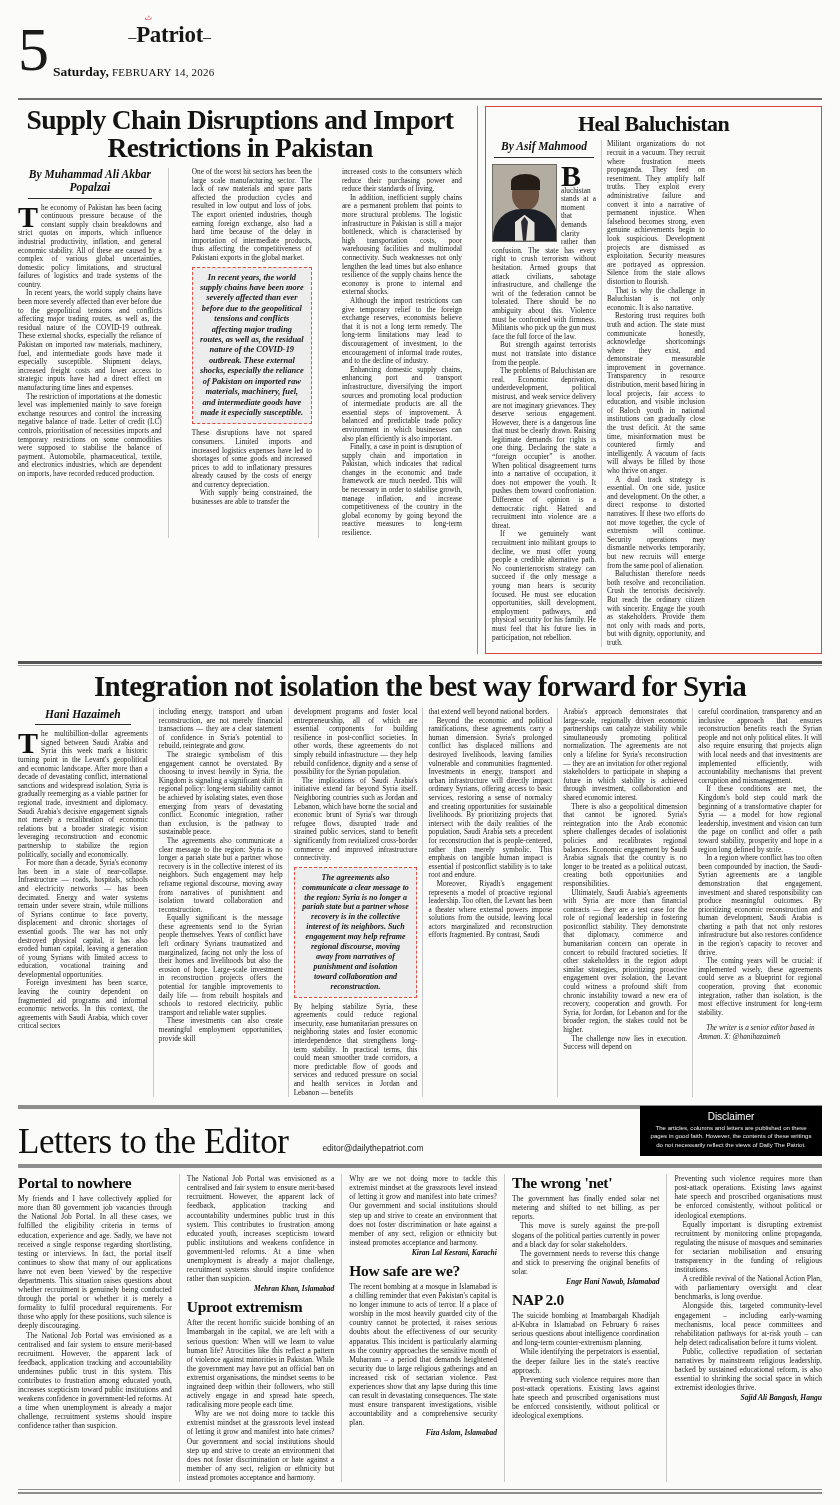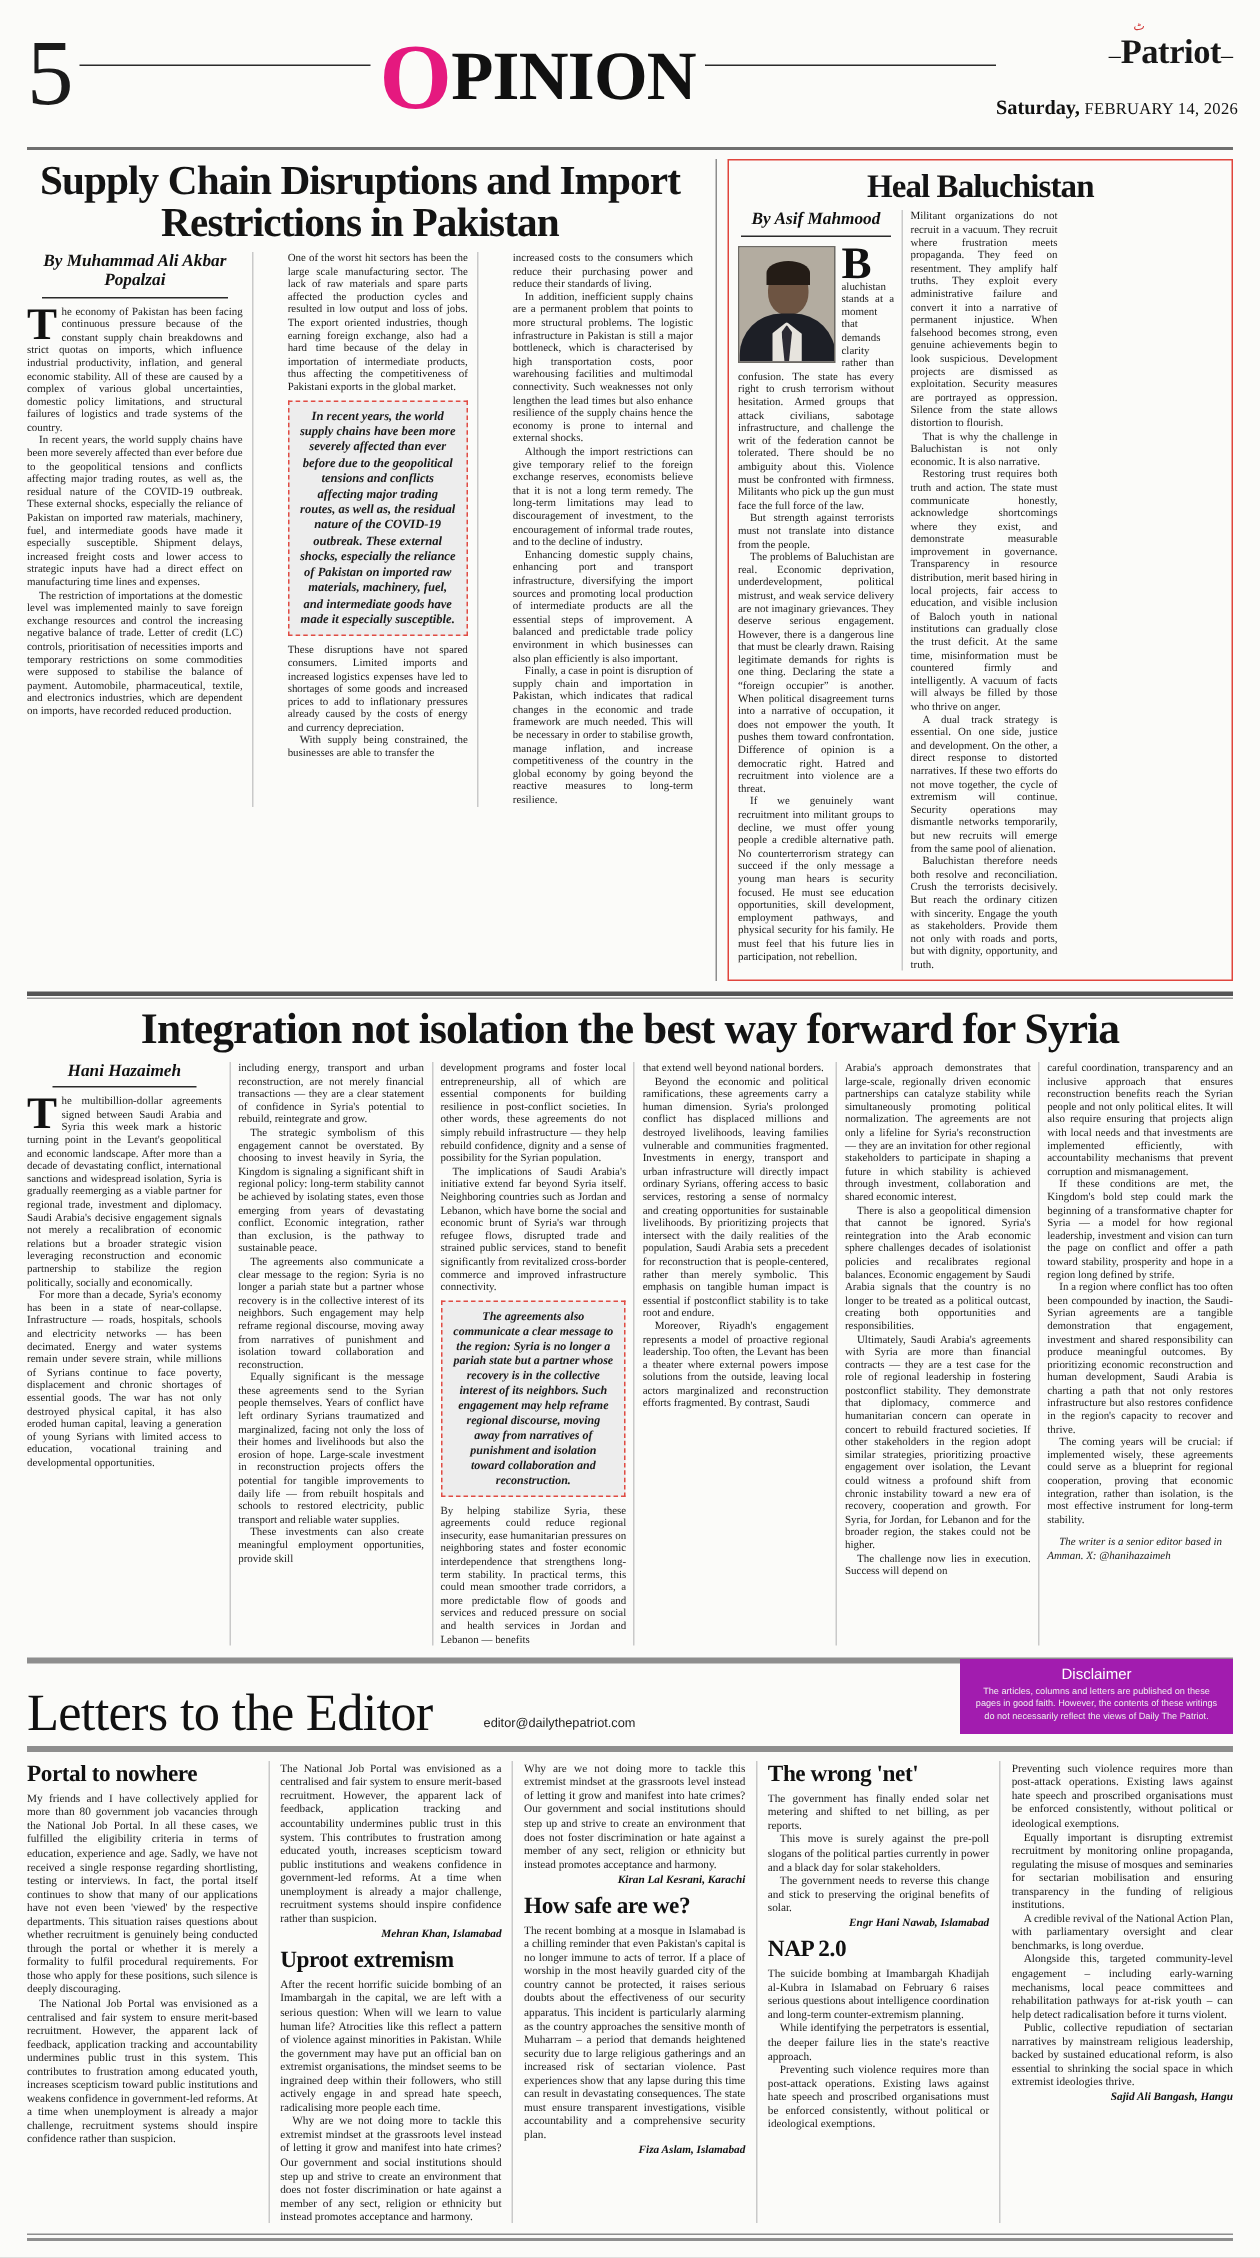--- a/index.html
+++ b/index.html
@@ -129,21 +129,21 @@
   .letters-head{display:flex;align-items:flex-end;margin-top:3px;position:relative;}
   .letters-title{
     font-family:"Liberation Serif",serif;font-size:35px;color:#111;
     letter-spacing:-0.5px;line-height:36px;margin-top:12px;
   }
   .letters-mail{
     font-family:"Liberation Sans",sans-serif;font-size:8.5px;color:#222;
     margin-left:34px;margin-bottom:7px;
   }
   .disclaimer{
-    position:absolute;right:0;top:-6px;width:182px;background:#a21caf;color:#fff;
+    position:absolute;right:0;top:-6px;width:182px;background:#000000;color:#fff;
     padding:5px 7px 7px 7px;box-sizing:border-box;
   }
   .disclaimer h4{
     margin:0 0 2px 0;font-family:"Liberation Sans",sans-serif;font-weight:400;
     font-size:10px;text-align:center;
   }
   .disclaimer p{
     color:#f0f0f0;font-family:"Liberation Sans",sans-serif;font-size:6.1px;
     line-height:8.2px;text-align:center;text-indent:0;
   }
@@ -160,25 +160,20 @@
   .bottom-rule{height:1px;background:#8e8e8e;margin-top:7px;}
   .bottom-rule2{height:2px;background:#8e8e8e;margin-top:2px;}
 </style>
 </head>
 <body>
 
 <div class="page">
 
   <div class="masthead">
     <div class="folio">5</div>
-    <div class="opinion-wrap">
-      <div class="hline"></div>
-      <div class="opinion-word"><span class="o">O</span><span>PINION</span></div>
-      <div class="hline"></div>
-    </div>
     <div class="brandbox">
       <div>
         <span class="brand-dash">–</span><span class="brand"><span class="tiny">ٹ</span><span>Patriot</span></span><span class="brand-dash">–</span>
       </div>
       <div class="date"><b>Saturday,</b> <span class="smallcaps">FEBRUARY 14, 2026</span></div>
     </div>
   </div>
   <div class="mast-rule"></div>
 
   <div class="top-area">
@@ -245,20 +240,21 @@
   <div class="sep-thin"></div>
 
   <div class="story3">
     <div class="hed">Integration not isolation the best way forward for Syria</div>
     <div class="s3body">
       <div class="s3col">
         <div class="byline">Hani Hazaimeh</div>
         <div class="byline-rule" style="width:74%"></div>
         <p class="noind"><span class="dropcap">T</span><span>he multibillion-dollar agreements signed between Saudi Arabia and Syria this week mark a historic turning point in the Levant's geopolitical and economic landscape. After more than a decade of devastating conflict, international sanctions and widespread isolation, Syria is gradually reemerging as a viable partner for regional trade, investment and diplomacy. Saudi Arabia's decisive engagement signals not merely a recalibration of economic relations but a broader strategic vision leveraging reconstruction and economic partnership to stabilize the region politically, socially and economically.</span></p>
         <p>For more than a decade, Syria's economy has been in a state of near-collapse. Infrastructure — roads, hospitals, schools and electricity networks — has been decimated. Energy and water systems remain under severe strain, while millions of Syrians continue to face poverty, displacement and chronic shortages of essential goods. The war has not only destroyed physical capital, it has also eroded human capital, leaving a generation of young Syrians with limited access to education, vocational training and developmental opportunities.</p>
+        <p>Foreign investment has been scarce, leaving the country dependent on fragmented aid programs and informal economic networks. In this context, the agreements with Saudi Arabia, which cover critical sectors</p>
       </div>
       <div class="s3col">
         <p class="noind">including energy, transport and urban reconstruction, are not merely financial transactions — they are a clear statement of confidence in Syria's potential to rebuild, reintegrate and grow.</p>
         <p>The strategic symbolism of this engagement cannot be overstated. By choosing to invest heavily in Syria, the Kingdom is signaling a significant shift in regional policy: long-term stability cannot be achieved by isolating states, even those emerging from years of devastating conflict. Economic integration, rather than exclusion, is the pathway to sustainable peace.</p>
         <p>The agreements also communicate a clear message to the region: Syria is no longer a pariah state but a partner whose recovery is in the collective interest of its neighbors. Such engagement may help reframe regional discourse, moving away from narratives of punishment and isolation toward collaboration and reconstruction.</p>
         <p>Equally significant is the message these agreements send to the Syrian people themselves. Years of conflict have left ordinary Syrians traumatized and marginalized, facing not only the loss of their homes and livelihoods but also the erosion of hope. Large-scale investment in reconstruction projects offers the potential for tangible improvements to daily life — from rebuilt hospitals and schools to restored electricity, public transport and reliable water supplies.</p>
         <p>These investments can also create meaningful employment opportunities, provide skill</p>
       </div>
       <div class="s3col">
         <p class="noind">development programs and foster local entrepreneurship, all of which are essential components for building resilience in post-conflict societies. In other words, these agreements do not simply rebuild infrastructure — they help rebuild confidence, dignity and a sense of possibility for the Syrian population.</p>

